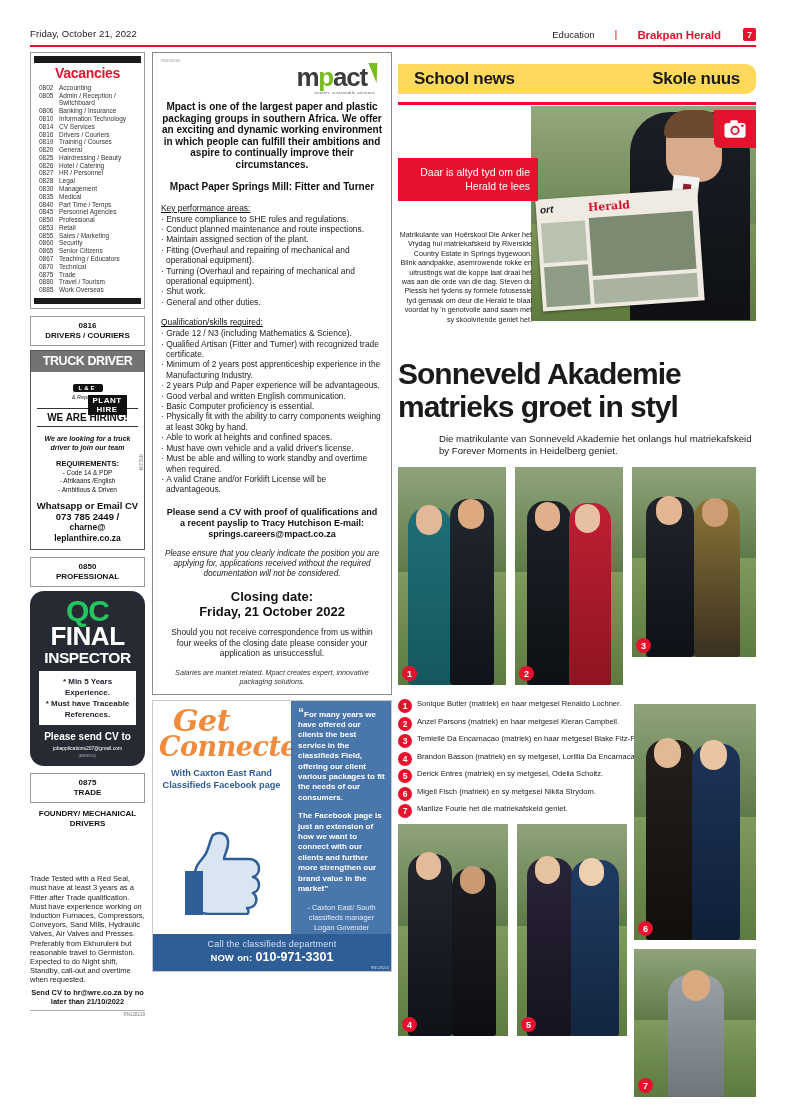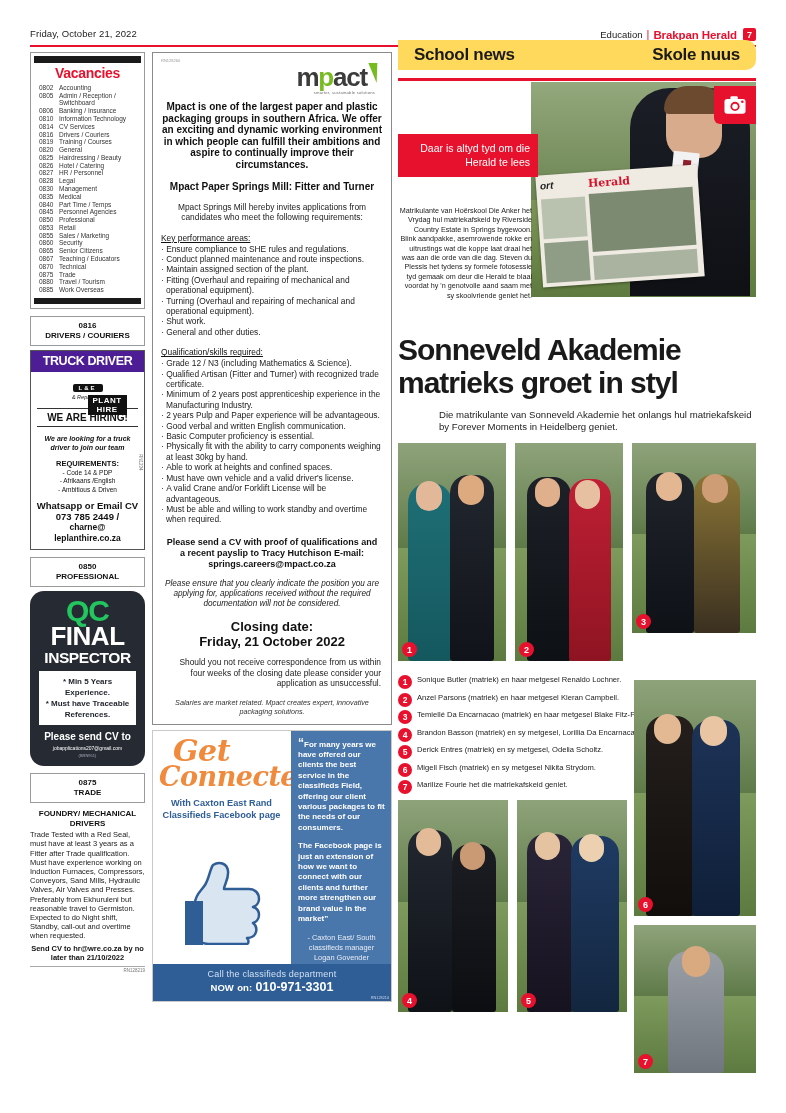--- a/index.html
+++ b/index.html
@@ -12,35 +12,35 @@
     overflow: hidden;
   }
   .page { position: relative; width:786px; height:1113px; padding: 0; }
 
   
   .masthead {
     position:absolute; left:30px; top:28px; right:30px; height:22px;
     display:flex; align-items:flex-start; justify-content:space-between;
   }
   .masthead .date { font-size:9.5px; color:#222; letter-spacing:.1px; }
-  .masthead .right { display:flex; align-items:center; gap:4px; }
+  .masthead .right { display:flex; align-items:center; gap:20px; }
   .masthead .edu { font-size:9.5px; color:#222; }
   .masthead .bar { color:#e8112d; font-size:11px; line-height:1; }
   .masthead .brand { font-size:11.5px; font-weight:bold; color:#e8112d; letter-spacing:-.1px; }
   .masthead .pageno {
     background:#e8112d; color:#fff; font-size:9px; font-weight:bold;
     width:13px; height:13px; border-radius:2px;
     display:flex; align-items:center; justify-content:center; margin-left:2px;
   }
   .rule-red { position:absolute; left:30px; right:30px; top:45px; height:1.5px; background:#e8112d; }
 
   
   .col1 { position:absolute; left:30px; top:52px; width:115px; }
   .col2 { position:absolute; left:152px; top:52px; width:240px; }
-  .col3 { position:absolute; left:398px; top:40px; width:358px; }
+  .col3 { position:absolute; left:398px; top:64px; width:358px; }
 
   
   .vac-box { border:1px solid #9a9a9a; padding:0 0 4px 0; }
   .vac-bar { height:7px; background:#1a1a1a; margin:3px 3px 0 3px; }
   .vac-title {
     color:#e8112d; font-weight:bold; font-size:14px; text-align:center;
     padding:2px 0 3px 0; letter-spacing:-.3px;
   }
   .vac-list { padding:0 5px 0 8px; }
   .vac-row { display:flex; font-size:6.5px; line-height:7.6px; color:#333; margin-bottom:.2px; }
@@ -50,21 +50,21 @@
 
   
   .code-box {
     border:1px solid #9a9a9a; text-align:center; padding:4px 2px 4px 2px;
     font-size:8px; font-weight:bold; line-height:10px; margin-top:7px; color:#111;
   }
 
   
   .truck-ad { border:1px solid #555; margin-top:4px; position:relative; overflow:hidden; }
   .truck-hdr {
-    background:#4c1d95; color:#fff; text-align:center; font-weight:bold;
+    background:#737373; color:#fff; text-align:center; font-weight:bold;
     font-size:12.5px; letter-spacing:-.4px; padding:3px 0 4px 0;
   }
   .truck-logo { text-align:center; padding:4px 2px 2px; }
   .plant-hire {
     display:inline-block; position:relative;
   }
   .plant-hire .lge {
     background:#111; color:#fff; font-size:6px; font-weight:bold; letter-spacing:2px;
     padding:1px 6px; border-radius:2px; display:inline-block;
   }
@@ -92,21 +92,21 @@
   .qc-i { color:#fff; font-weight:bold; font-size:15.5px; line-height:17px; letter-spacing:-.4px; }
   .qc-white { background:#fff; color:#1d2129; margin:5px 2px 5px; padding:5px 3px;
     font-size:8px; font-weight:bold; line-height:11px; }
   .qc-send { color:#fff; font-weight:bold; font-size:10px; line-height:12px; padding-top:1px; }
   .qc-mail { color:#fff; font-size:5px; padding-top:2px; word-break:break-all; }
   .qc-ref { color:#aab; font-size:4px; padding-top:2px; }
 
   
   .foundry { margin-top:6px; }
   .foundry-h { text-align:center; font-weight:bold; font-size:8px; line-height:10px; }
-  .foundry-b { font-size:7.5px; line-height:9.2px; color:#222; text-align:left; padding-top:1px; }
+  .foundry-b { font-size:7.5px; line-height:9.2px; color:#222; text-align:left; padding-top:1px;margin-top:44px; }
   .foundry-f { text-align:center; font-weight:bold; font-size:7.5px; line-height:9.5px; padding-top:3px; }
   .foundry-ref { text-align:right; font-size:4.5px; color:#777; border-top:1px solid #aaa; margin-top:3px; padding-top:1px; }
 
   
   .mpact-ad { border:1px solid #8a8a8a; padding:5px 8px 8px; position:relative; }
   .mpact-ref { font-size:4px; color:#999; }
   .mpact-logo-wrap { text-align:right; padding:2px 6px 0 0; }
   .mpact-logo { font-size:26px; font-weight:bold; color:#3c3c3b; letter-spacing:-1.2px;
      display:inline-block; position:relative; line-height:24px; }
   .mpact-logo .p { color:#76bc21; }
@@ -117,21 +117,21 @@
   .mpact-tag { font-size:4.2px; color:#6f6f6f; letter-spacing:.2px; padding-right:2px; }
   .mp-intro { text-align:center; font-weight:bold; font-size:10px; line-height:11.6px; padding:6px 0 0; color:#111; }
   .mp-role { text-align:center; font-weight:bold; font-size:10px; line-height:12px; padding:10px 0 0; }
   .mp-lead { text-align:center; font-size:8.4px; line-height:10.5px; padding:9px 4px 0; color:#222; }
   .mp-h { font-size:8.4px; text-decoration:underline; padding:10px 0 1px; color:#111; }
   .mp-li { font-size:8.4px; line-height:10.4px; color:#222; padding-left:5px; text-indent:-5px; }
   .mp-li:before { content:"\00b7\00a0"; }
   .mp-send { text-align:center; font-weight:bold; font-size:9px; line-height:11px; padding:12px 2px 0; }
   .mp-note { text-align:center; font-style:italic; font-size:8.2px; line-height:10.2px; padding:9px 2px 0; color:#222; }
   .mp-close { text-align:center; font-weight:bold; font-size:13px; line-height:15px; padding:10px 0 0; }
-  .mp-after { text-align:right; font-size:8.4px; line-height:10.4px; padding:8px 2px 0; color:#222; }
+  .mp-after { text-align:center; font-size:8.4px; line-height:10.4px; padding:8px 2px 0; color:#222; }
   .mp-sal { text-align:center; font-style:italic; font-size:7.2px; line-height:9px; padding:9px 2px 0; color:#333; }
 
   
   .gc-ad { margin-top:5px; border:1px solid #c9c9c9; background:#fff; position:relative; height:272px; overflow:hidden;}
   .gc-left { position:absolute; left:0; top:0; width:135px; height:238px; padding:6px 4px 0 6px; }
   .gc-get { color:#f08a3c; font-size:30px; font-family:"DejaVu Serif", serif; font-style:italic; font-weight:bold;
      line-height:28px; letter-spacing:-.5px; padding-left:14px;}
   .gc-conn { color:#f08a3c; font-size:27px; font-family:"DejaVu Serif", serif; font-style:italic; font-weight:bold;
      line-height:28px; letter-spacing:-.5px; margin-top:-2px;}
   .gc-with { color:#2f5d96; font-size:9.2px; font-weight:bold; line-height:12px; padding-top:6px; text-align:center; }
@@ -412,21 +412,20 @@
 
   <div class="col2">
     <div class="mpact-ad">
       <div class="mpact-ref">RN128260</div>
       <div class="mpact-logo-wrap">
         <span class="mpact-logo">m<span class="p">p</span>act</span><span class="mpact-flag"></span>
         <div class="mpact-tag">smarter, sustainable solutions</div>
       </div>
       <div class="mp-intro">Mpact is one of the largest paper and plastic packaging groups in southern Africa. We offer an exciting and dynamic working environment in which people can fulfill their ambitions and aspire to continually improve their circumstances.</div>
       <div class="mp-role">Mpact Paper Springs Mill: Fitter and Turner</div>
-      <div class="mp-lead">Mpact Springs Mill hereby invites applications from candidates who meet the following requirements:</div>
 
       <div class="mp-h">Key performance areas:</div>
       <div id="mp-kpa">
           <div class="mp-li">Ensure compliance to SHE rules and regulations.</div>
           <div class="mp-li">Conduct planned maintenance and route inspections.</div>
           <div class="mp-li">Maintain assigned section of the plant.</div>
           <div class="mp-li">Fitting (Overhaul and repairing of mechanical and operational equipment).</div>
           <div class="mp-li">Turning (Overhaul and repairing of mechanical and operational equipment).</div>
           <div class="mp-li">Shut work.</div>
           <div class="mp-li">General and other duties.</div>
@@ -439,22 +438,22 @@
         </div>
 
       <div id="mp-job">
           <div class="mp-li">Minimum of 2 years post apprenticeship experience in the Manufacturing Industry.</div>
           <div class="mp-li">2 years Pulp and Paper experience will be advantageous.</div>
           <div class="mp-li">Good verbal and written English communication.</div>
           <div class="mp-li">Basic Computer proficiency is essential.</div>
           <div class="mp-li">Physically fit with the ability to carry components weighing at least 30kg by hand.</div>
           <div class="mp-li">Able to work at heights and confined spaces.</div>
           <div class="mp-li">Must have own vehicle and a valid driver's license.</div>
+          <div class="mp-li">Must be able and willing to work standby and overtime when required.</div>
           <div class="mp-li">A valid Crane and/or Forklift License will be advantageous.</div>
-          <div class="mp-li">Must be able and willing to work standby and overtime when required.</div>
         </div>
 
       <div class="mp-send">Please send a CV with proof of qualifications and a recent payslip to Tracy Hutchison E-mail: springs.careers@mpact.co.za</div>
       <div class="mp-note">Please ensure that you clearly indicate the position you are applying for, applications received without the required documentation will not be considered.</div>
       <div class="mp-close">
         <div>Closing date:</div>
         <div>Friday, 21 October 2022</div>
       </div>
       <div class="mp-after">Should you not receive correspondence from us within four weeks of the closing date please consider your application as unsuccessful.</div>
       <div class="mp-sal">Salaries are market related. Mpact creates expert, innovative packaging solutions.</div>

